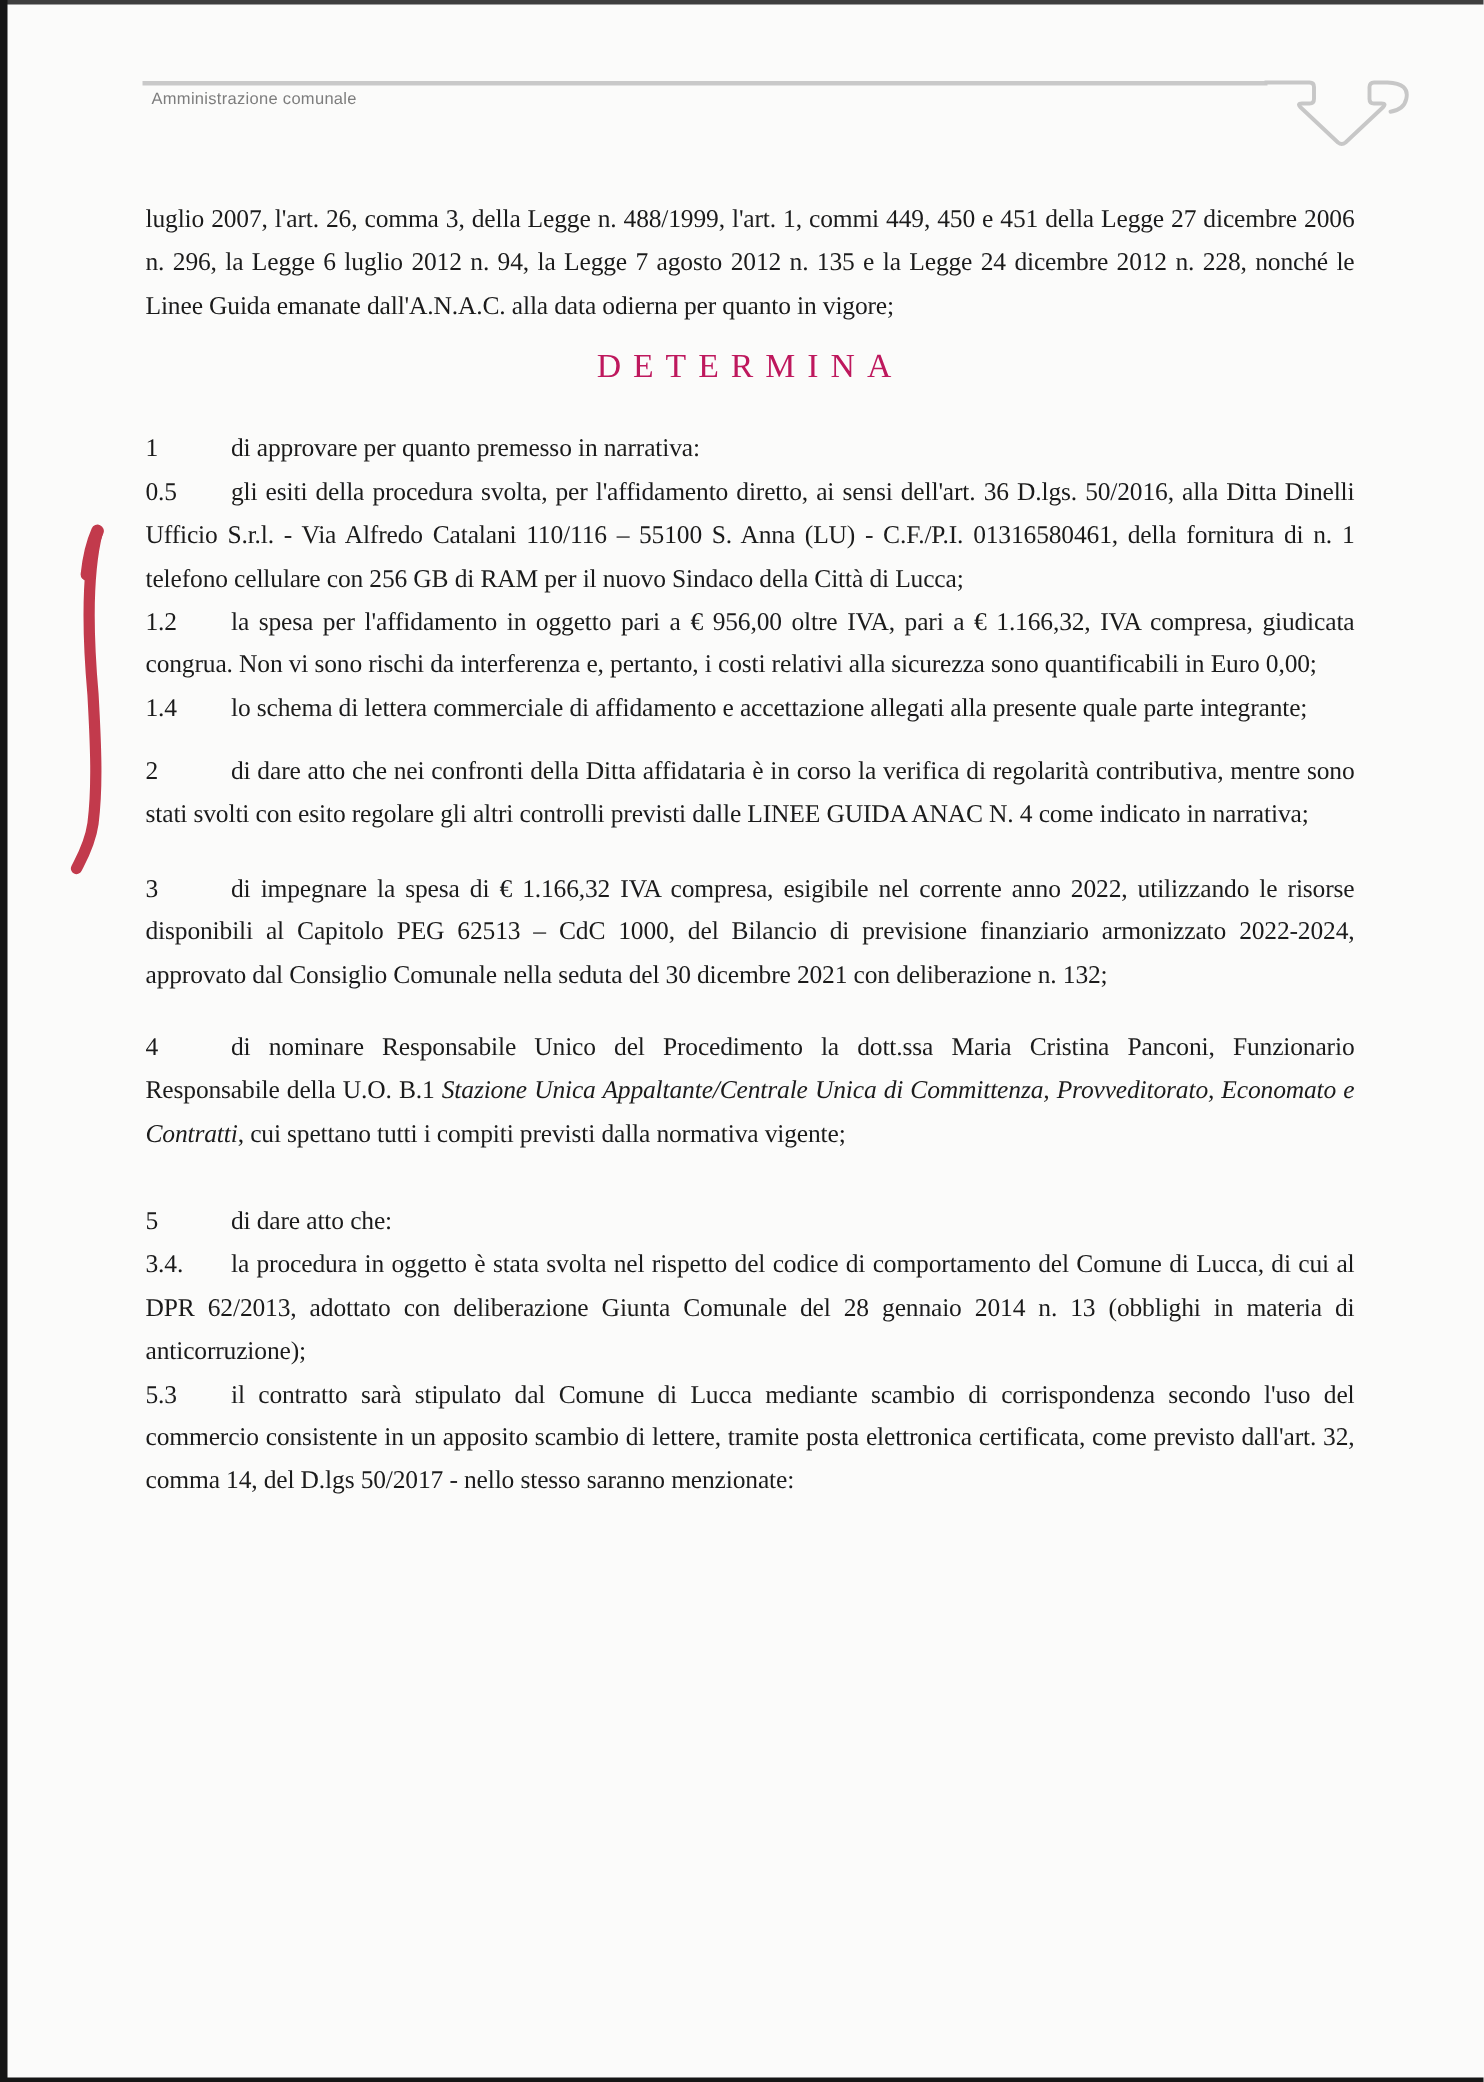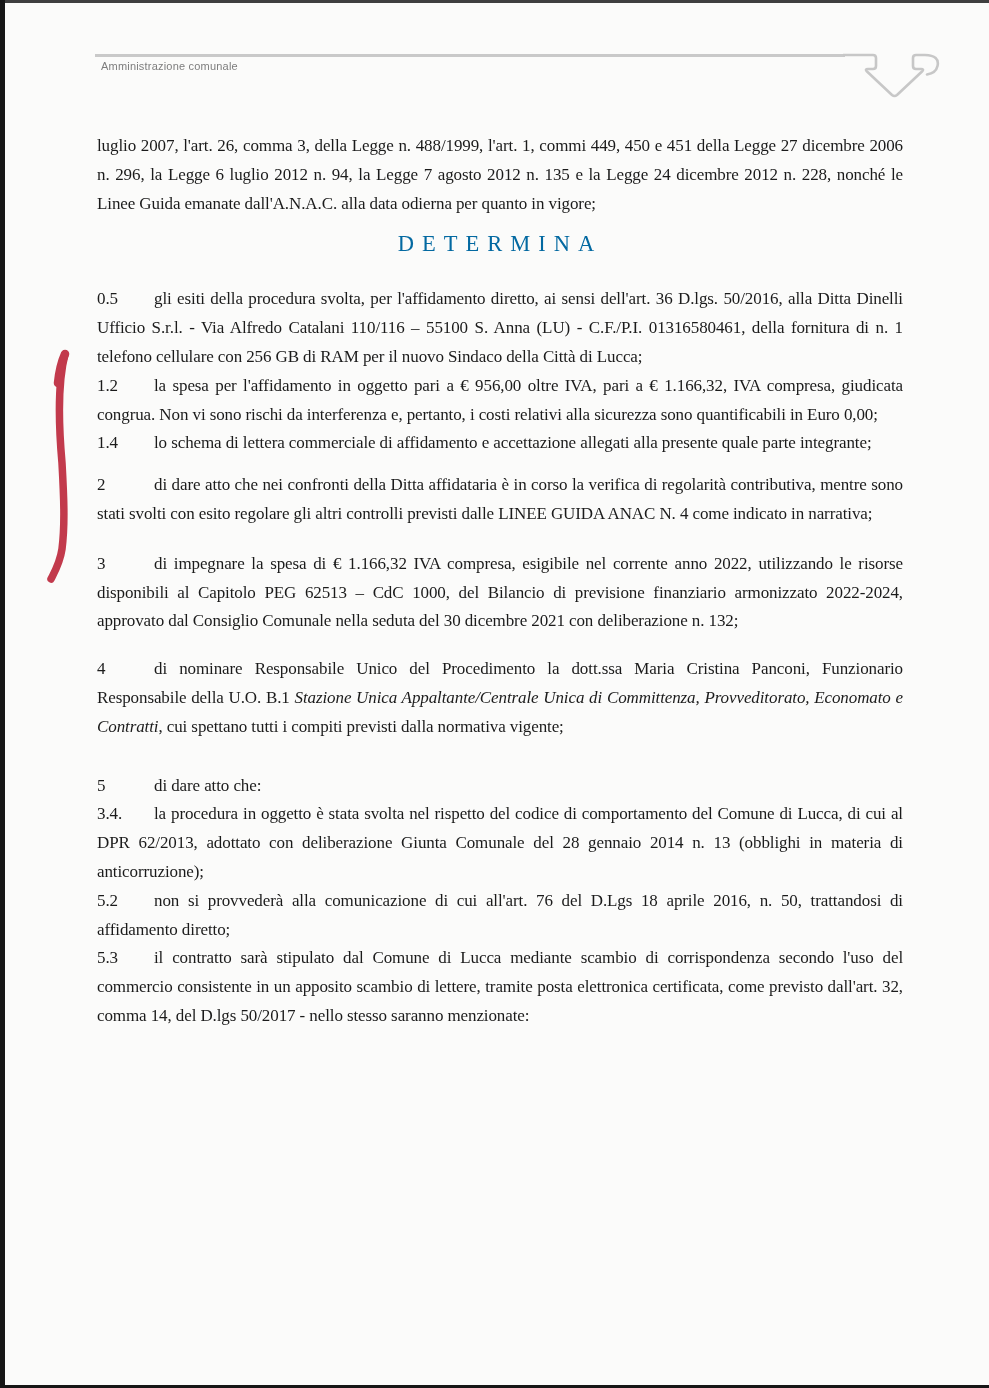--- a/index.html
+++ b/index.html
@@ -34,21 +34,21 @@
     text-align:justify;
     letter-spacing:-0.1px;
   }
   .num{display:inline-block;width:57px;}
   .title{
     margin:13px 0 28px 0;
     text-align:center;
     font-size:22.5px;
     font-weight:normal;
     letter-spacing:8px;
-    color:#0369a1;
+    color:#be185d;
   }
   .mt-a{margin-top:13px;}
   .mt-b{margin-top:21px;}
   .mt-c{margin-top:19px;}
   .mt-d{margin-top:30px;}
   em{font-style:italic;}
 
   .red-mark{position:absolute;left:46px;top:349px;}
 </style>
 </head>
@@ -64,38 +64,38 @@
   <svg class="corner-icon" width="104" height="60" viewBox="0 0 104 60">
     <path d="M0 5 H30 Q33 5 33 8 V16 Q33 19 30 19 H25 Q21.5 19 24 21.5 L49 45 Q51.5 47 54 45 L79 21.5 Q81.5 19 78 19 H73 Q70 19 70 16 V8 Q70 5 73 5 H82 Q97 5.5 94.5 16 Q93 23 84 24.5" fill="none" stroke="#c7c7c7" stroke-width="2.6" stroke-linejoin="round" stroke-linecap="round"></path>
   </svg>
 </header>
 
 <main>
   <p class="para">luglio 2007, l'art. 26, comma 3, della Legge n. 488/1999, l'art. 1, commi 449, 450 e 451 della Legge 27 dicembre 2006 n. 296,  la Legge 6 luglio 2012 n. 94, la Legge 7 agosto 2012 n. 135 e la Legge 24 dicembre 2012 n. 228, nonché le Linee Guida emanate dall'A.N.A.C. alla data odierna per quanto in vigore;</p>
 
   <h1 class="title">DETERMINA</h1>
 
+  <p class="para"><span class="num">1</span><span>di approvare per quanto premesso in narrativa:</span></p>
 
   <p class="para"><span class="num">0.5</span><span>gli esiti della procedura svolta, per l'affidamento diretto, ai sensi dell'art. 36 D.lgs. 50/2016, alla Ditta  Dinelli Ufficio S.r.l. - Via Alfredo Catalani 110/116 – 55100 S. Anna (LU) - C.F./P.I. 01316580461, della fornitura di n. 1 telefono cellulare con 256 GB di RAM per il nuovo Sindaco della Città di Lucca;</span></p>
 
   <p class="para"><span class="num">1.2</span><span>la spesa per l'affidamento in oggetto pari a € 956,00 oltre IVA, pari a  € 1.166,32, IVA compresa, giudicata congrua. Non vi sono rischi da interferenza  e, pertanto, i  costi relativi alla sicurezza sono quantificabili in Euro 0,00;</span></p>
 
   <p class="para"><span class="num">1.4</span><span>lo schema di lettera commerciale di affidamento e accettazione allegati alla presente quale parte integrante;</span></p>
 
   <p class="para mt-a"><span class="num">2</span><span>di dare atto che nei confronti della Ditta affidataria è in corso la verifica di regolarità contributiva, mentre sono stati svolti con esito regolare gli altri controlli previsti dalle LINEE GUIDA ANAC N. 4 come indicato in narrativa;</span></p>
 
   <p class="para mt-b"><span class="num">3</span><span>di impegnare la spesa di € 1.166,32 IVA compresa, esigibile nel corrente anno 2022, utilizzando le risorse disponibili al Capitolo PEG 62513  – CdC 1000, del Bilancio di previsione finanziario armonizzato 2022-2024, approvato dal Consiglio Comunale nella seduta del 30 dicembre 2021 con deliberazione n. 132;</span></p>
 
   <p class="para mt-c"><span class="num">4</span><span>di nominare Responsabile Unico del Procedimento la dott.ssa Maria Cristina Panconi, Funzionario Responsabile della U.O. B.1 </span><em>Stazione Unica Appaltante/Centrale Unica di Committenza, Provveditorato, Economato e Contratti</em><span>, cui spettano tutti i compiti previsti dalla normativa vigente;</span></p>
 
   <p class="para mt-d"><span class="num">5</span><span>di dare atto che:</span></p>
 
   <p class="para"><span class="num">3.4.</span><span>la procedura in oggetto è stata svolta nel rispetto del codice di comportamento del Comune di Lucca, di cui al DPR 62/2013, adottato con deliberazione Giunta Comunale del 28 gennaio 2014 n. 13 (obblighi in materia di anticorruzione);</span></p>
 
-  <p class="para"><span class="num">5.2</span><span>non si provvederà alla comunicazione di cui all'art. 76 del D.Lgs 18 aprile 2016, n. 50, trattandosi di affidamento diretto;</span></p>
 
   <p class="para"><span class="num">5.3</span><span>il contratto sarà stipulato dal Comune di Lucca mediante scambio di corrispondenza secondo l'uso del commercio consistente in un apposito scambio di lettere, tramite posta elettronica certificata, come previsto dall'art. 32, comma 14, del D.lgs 50/2017 - nello stesso saranno menzionate:</span></p>
 
 </main>
 
 <svg class="red-mark" width="34" height="238" viewBox="0 0 34 238">
   <path d="M19 5 C 11 36, 13 80, 16 114 C 18 150, 19 176, 16 200 C 14 214, 8 224, 5 230" fill="none" stroke="#c23a4c" stroke-width="7.5" stroke-linecap="round"></path>
   <path d="M19 5 C 15 14, 13 24, 12 34" fill="none" stroke="#c23a4c" stroke-width="8.5" stroke-linecap="round"></path>
 </svg>
 

